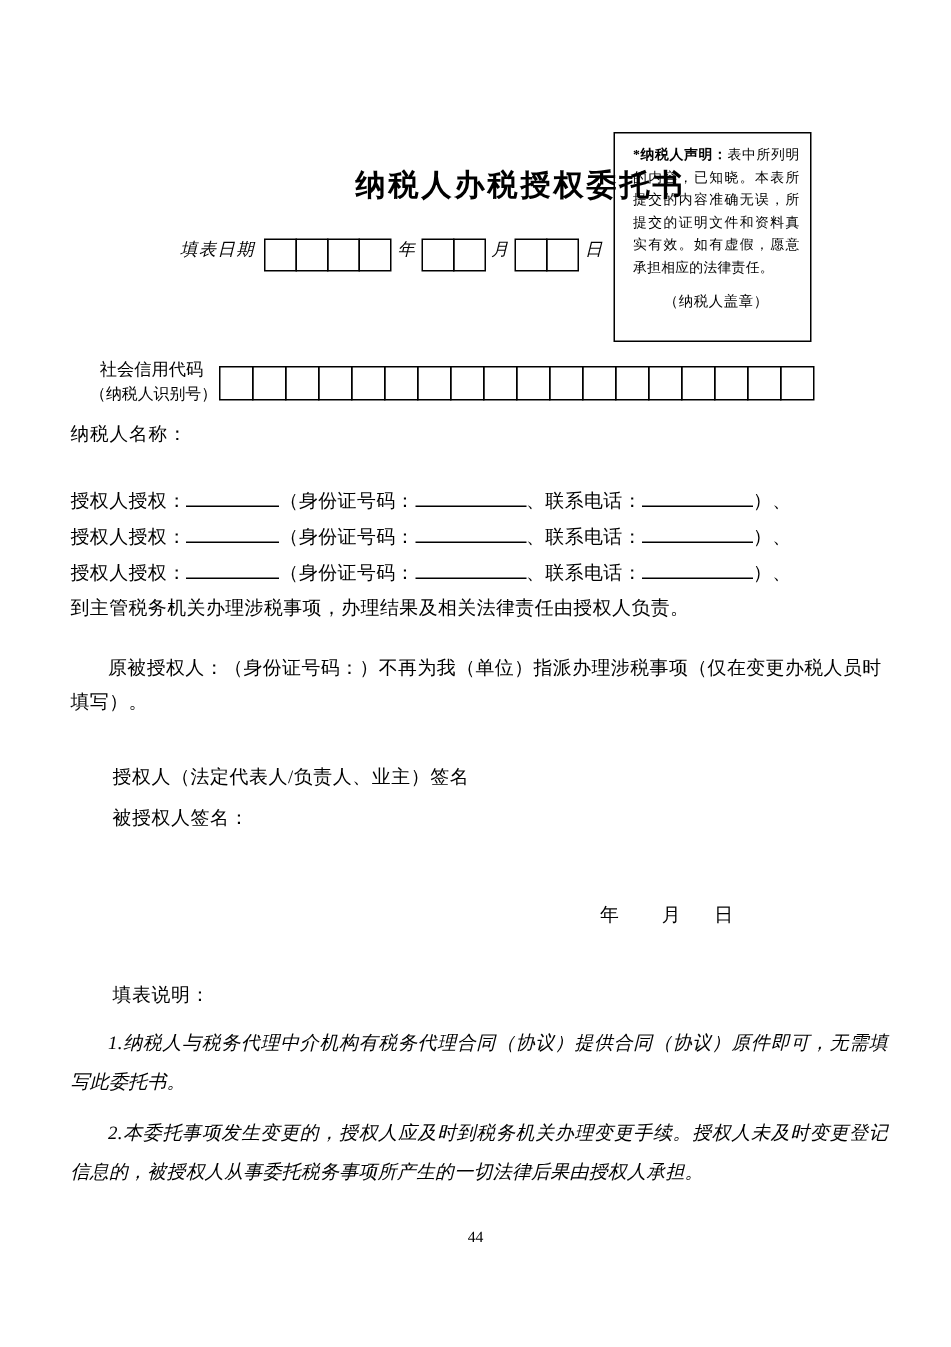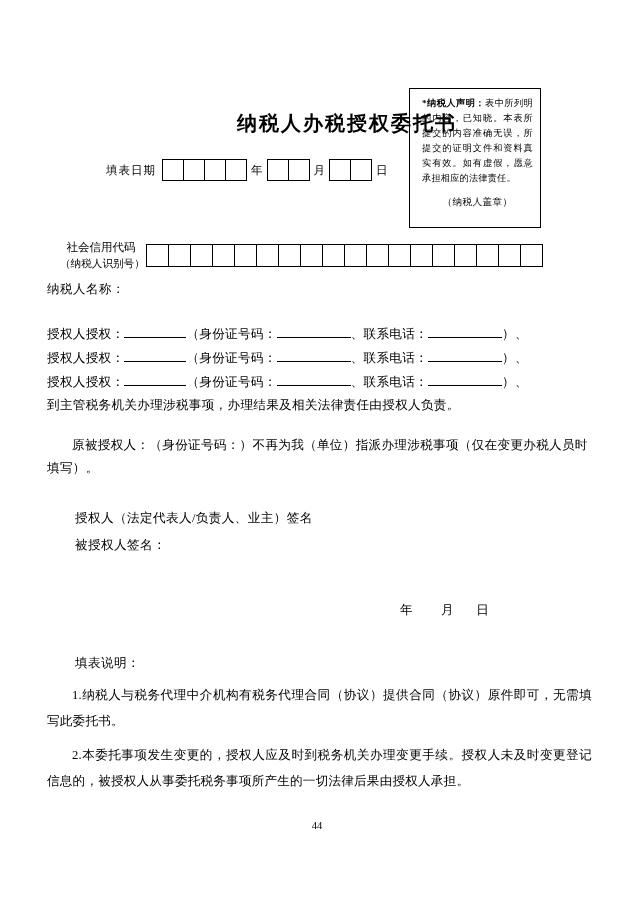--- a/index.html
+++ b/index.html
@@ -61,25 +61,26 @@
     padding-left: 28px;
   }
   .title-inner {
     display: inline-block;
     padding-left: 4px;
   }
 
   
   .date-row {
     position: absolute;
-    left: 106px;
+    left: 120px;
     top: 159px;
     display: flex;
-    align-items: center;
+    align-items: flex-start;
     font-size: 11.5px;
+    font-style: italic;
   }
   .date-label {
     margin-right: 6px;
     letter-spacing: 1px;
   }
   .boxrun {
     display: flex;
   }
   .cell {
     width: 22px;
@@ -182,20 +183,21 @@
     top: 682px;
     width: 545px;
     font-size: 12.6px;
     line-height: 26px;
     letter-spacing: 0.2px;
   }
   .notes p {
     margin: 0 0 8px 0;
     text-indent: 25px;
     text-align: justify;
+    font-style: italic;
   }
 
   .page-num {
     position: absolute;
     left: 0;
     top: 820px;
     width: 634px;
     text-align: center;
     font-size: 10.5px;
   }

